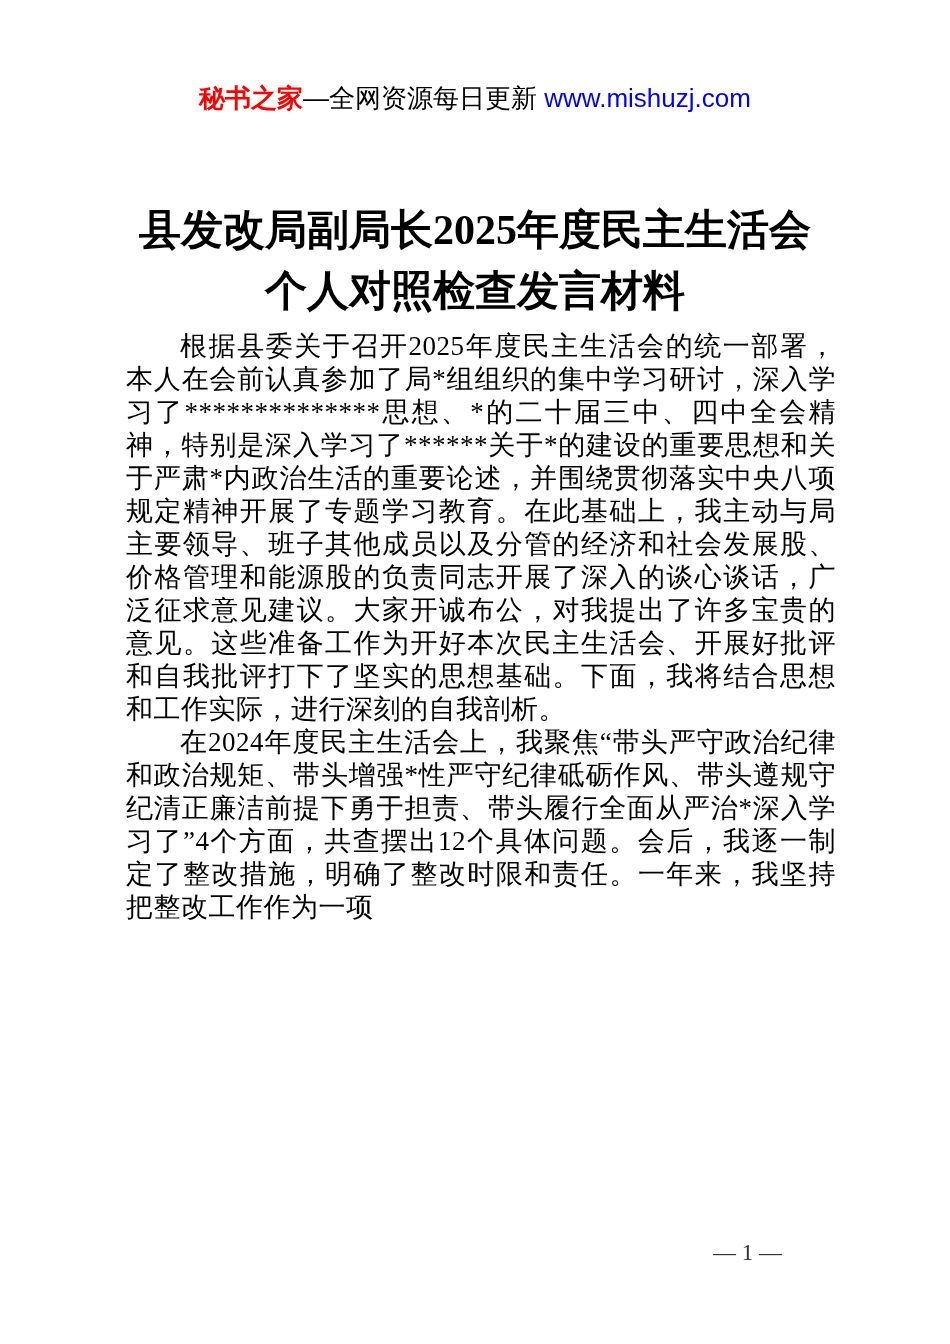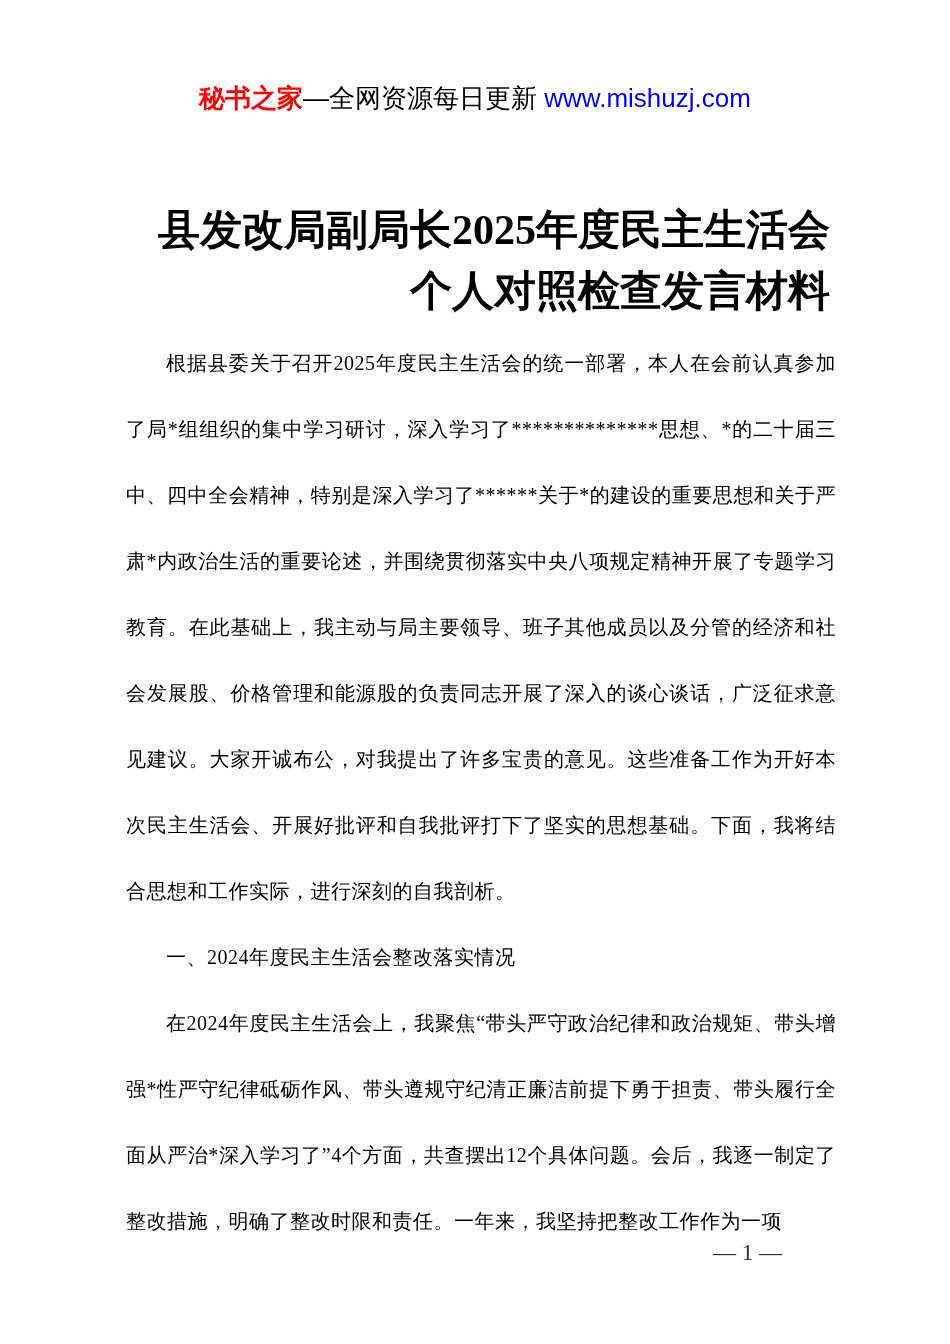--- a/index.html
+++ b/index.html
@@ -28,37 +28,37 @@
     white-space: nowrap;
   }
   .site-header .brand {
     font-weight: bold;
   }
   .doc-title {
     position: absolute;
     top: 172px;
     left: 120px;
     width: 710px;
-    text-align: right;
+    text-align: center;
     font-size: 42px;
     line-height: 61px;
     font-weight: bold;
     margin-top: 28px;
   }
   .doc-title .title-inner {
     display: inline-block;
     max-width: 690px;
   }
   .doc-body {
     position: absolute;
     top: 330px;
     left: 126px;
     width: 710px;
-    font-size: 20px;
-    line-height: 66px;
+    font-size: 27px;
+    line-height: 33px;
     text-align: justify;
     letter-spacing: 0.5px;
   }
   .doc-body p {
     margin: 0;
     padding: 0;
     text-indent: 2em;
   }
   .page-footer {
     position: absolute;
@@ -78,19 +78,18 @@
   <div class="site-header">
     <span class="brand" style="color: rgb(255, 0, 0);">秘书之家</span><span class="tagline" style="color: rgb(0, 0, 0);">—全网资源每日更新 </span><span class="url" style="color: rgb(0, 0, 255);">www.mishuzj.com</span>
   </div>
 
   <h1 class="doc-title">
     <span class="title-inner">县发改局副局长2025年度民主生活会个人对照检查发言材料</span>
   </h1>
 
   <div class="doc-body">
       <p>根据县委关于召开2025年度民主生活会的统一部署，本人在会前认真参加了局*组组织的集中学习研讨，深入学习了**************思想、*的二十届三中、四中全会精神，特别是深入学习了******关于*的建设的重要思想和关于严肃*内政治生活的重要论述，并围绕贯彻落实中央八项规定精神开展了专题学习教育。在此基础上，我主动与局主要领导、班子其他成员以及分管的经济和社会发展股、价格管理和能源股的负责同志开展了深入的谈心谈话，广泛征求意见建议。大家开诚布公，对我提出了许多宝贵的意见。这些准备工作为开好本次民主生活会、开展好批评和自我批评打下了坚实的思想基础。下面，我将结合思想和工作实际，进行深刻的自我剖析。</p>
-      <p>一、2024年度民主生活会整改落实情况</p>
       <p>在2024年度民主生活会上，我聚焦“带头严守政治纪律和政治规矩、带头增强*性严守纪律砥砺作风、带头遵规守纪清正廉洁前提下勇于担责、带头履行全面从严治*深入学习了”4个方面，共查摆出12个具体问题。会后，我逐一制定了整改措施，明确了整改时限和责任。一年来，我坚持把整改工作作为一项</p>
     </div>
 
   <div class="page-footer">— 1 —</div>
 
 </div>
 
 </body></html>

